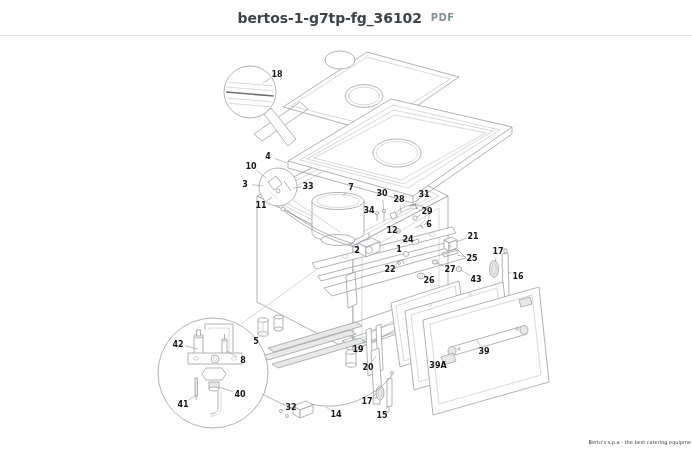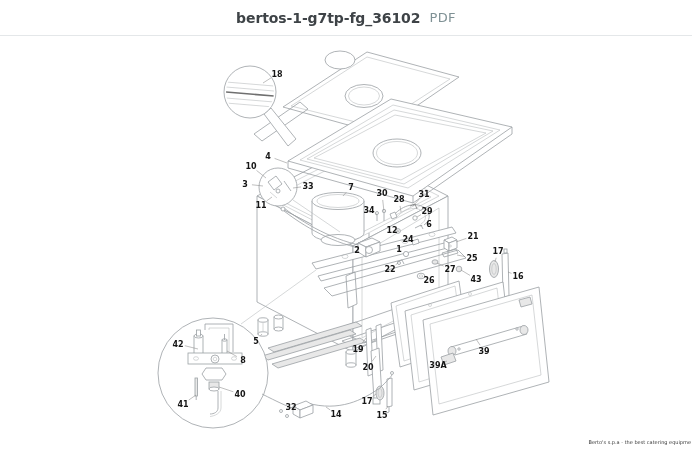--- a/index.html
+++ b/index.html
@@ -1,21 +1,21 @@
 <!DOCTYPE html>
 <html><head>
 <meta charset="utf-8">
 <style>
   html,body{margin:0;padding:0;background:#fff;}
   .page{position:relative;width:692px;height:458px;background:#ffffff;overflow:hidden;
         font-family:"DejaVu Sans","Liberation Sans",sans-serif;}
   .header{position:absolute;top:0;left:0;right:0;height:35px;display:flex;
           align-items:center;justify-content:center;gap:9px;}
   .title{font-size:14px;font-weight:600;color:#3e4347;letter-spacing:-0.1px;}
-  .pdf{font-size:13px;font-weight:400;color:#7f9195;letter-spacing:0.4px;}
+  .pdf{font-size:10px;font-weight:700;color:#7f9195;letter-spacing:0.4px;}
   .divider{position:absolute;top:35px;left:0;right:0;height:1px;background:#e4e7e9;}
   .footer{position:absolute;right:1px;bottom:13px;font-size:5px;color:#3a3a3a;white-space:nowrap;}
   svg.diagram{position:absolute;left:0;top:0;width:692px;height:458px;}
   .ln{stroke:#9aa0a3;stroke-width:.8;fill:none;}
   .wf{stroke:#9aa0a3;stroke-width:.8;fill:#ffffff;}
   .gf{stroke:#9aa0a3;stroke-width:.8;fill:#e8e8e8;}
   .thin{stroke:#b3b7ba;stroke-width:.55;fill:none;}
   .dk{stroke:#7d7d7d;}
   #labels text{font:600 8px "DejaVu Sans",sans-serif;text-anchor:middle;dominant-baseline:central;}
 </style>

